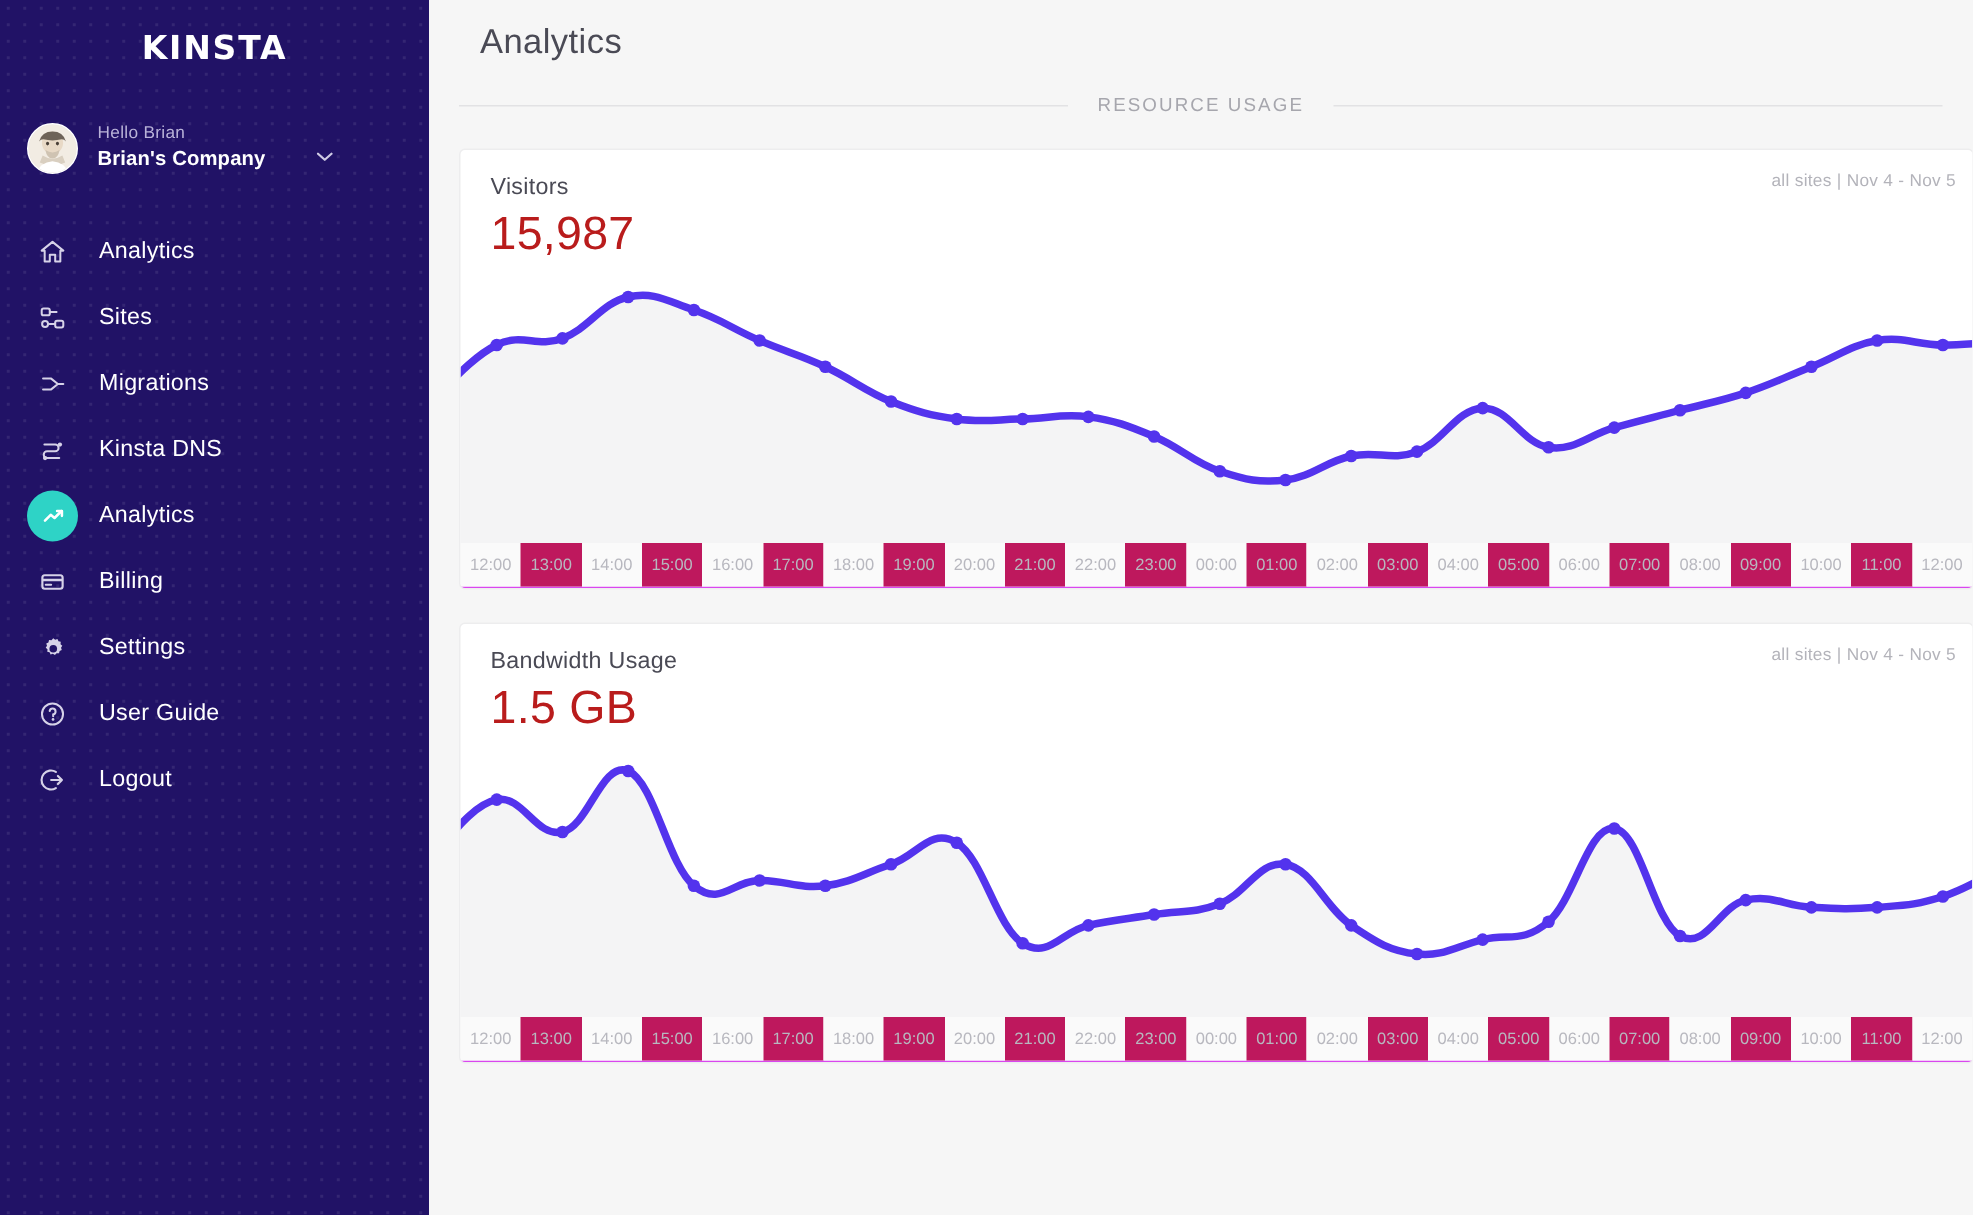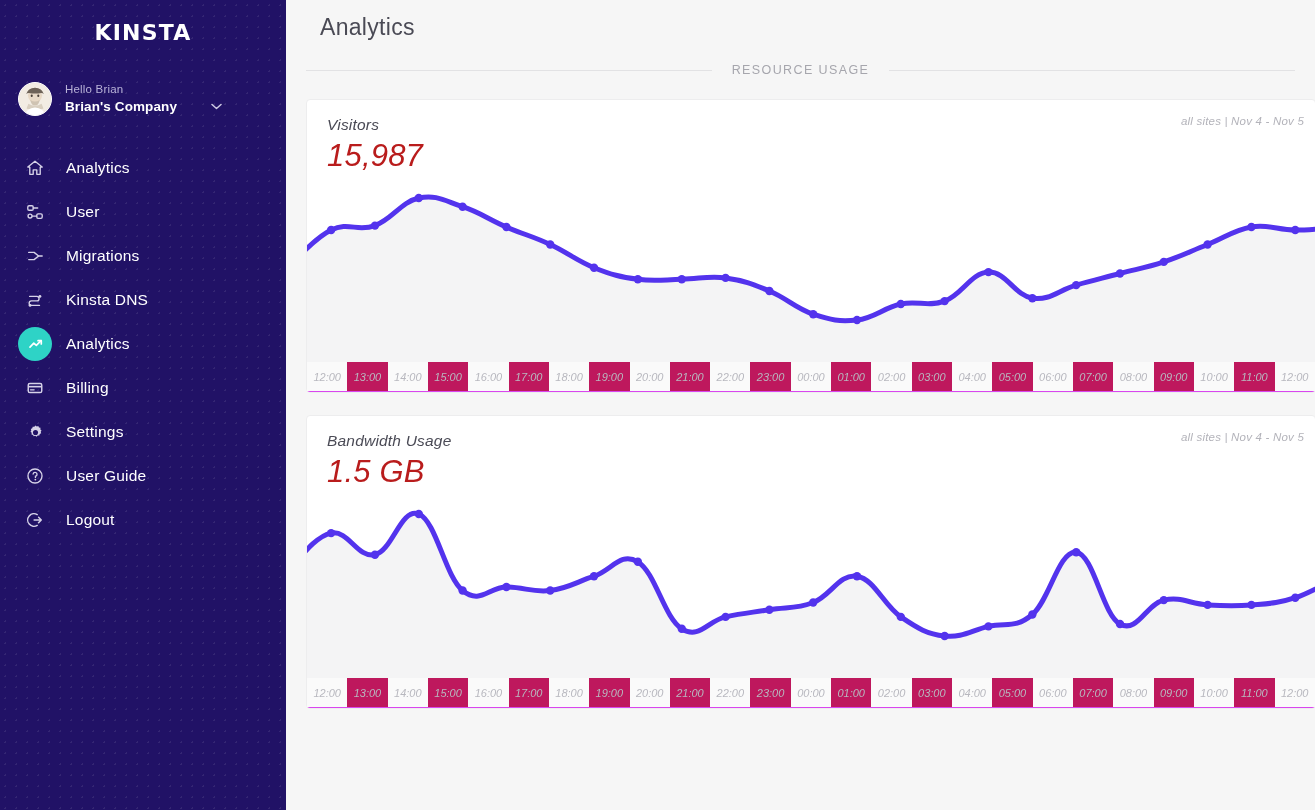--- a/index.html
+++ b/index.html
@@ -96,21 +96,20 @@
   }
 
   .card {
     margin: 22px 0 0 20px;
     background: #ffffff;
     border: 1px solid #ededee;
     border-radius: 4px;
     width: 1010px;
     position: relative;
     overflow: hidden;
-    font-style: italic;
   }
   .card-head {
     padding: 16px 0 0 20px;
     position: relative;
   }
   .card-title {
     font-size: 15.5px; color: #4a4a55; letter-spacing: .2px;
   }
   .card-value {
     font-size: 31px; color: #b91c1c; letter-spacing: .2px;
@@ -183,21 +182,21 @@
 
       <div class="nav-item">
         <span class="nav-icon">
           <svg width="18" height="18" viewBox="0 0 20 20">
             <rect x="2" y="3" width="6" height="5" rx="1.4" fill="none" stroke="currentColor" stroke-width="1.5"></rect>
             <rect x="12" y="12" width="6" height="5" rx="1.4" fill="none" stroke="currentColor" stroke-width="1.5"></rect>
             <path d="M8 5.5 H13 M7 14.5 H12" stroke="currentColor" stroke-width="1.5" stroke-linecap="round"></path>
             <circle cx="4.5" cy="14.5" r="2.2" fill="none" stroke="currentColor" stroke-width="1.5"></circle>
           </svg>
         </span>
-        <span class="nav-label">User</span>
+        <span class="nav-label">Sites</span>
       </div>
 
       <div class="nav-item">
         <span class="nav-icon">
           <svg width="18" height="18" viewBox="0 0 20 20">
             <path d="M3 6 h6 M3 14 h6 M9 6 L14 10 L9 14" fill="none" stroke="currentColor" stroke-width="1.5" stroke-linecap="round" stroke-linejoin="round"></path>
             <path d="M14 10 h4" stroke="currentColor" stroke-width="1.5" stroke-linecap="round"></path>
           </svg>
         </span>
         <span class="nav-label">Migrations</span>

